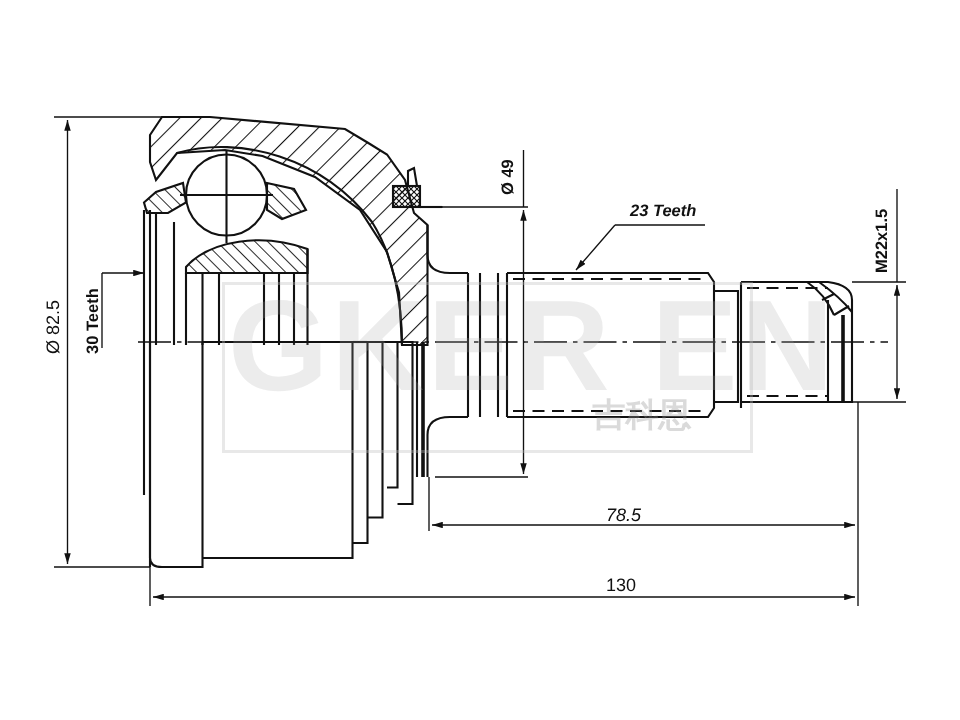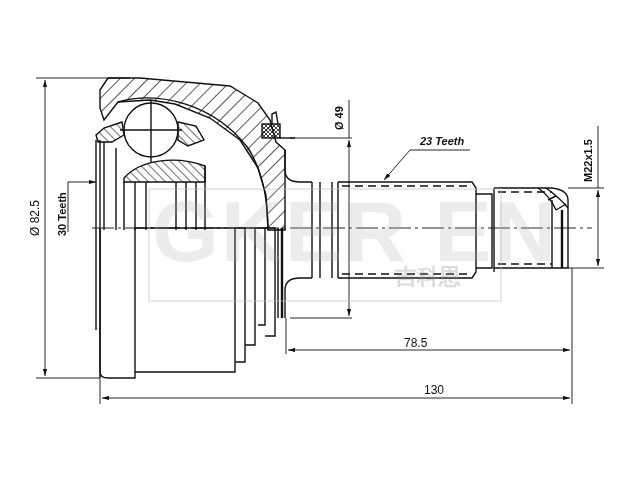--- a/index.html
+++ b/index.html
@@ -130,15 +130,15 @@
   <div class="wm-box" style="left:148px; top:188px; width:350px; height:110px;"></div>
   <div class="watermark" style="left:395px; top:262px; font-size:22px; color:rgba(150,150,150,0.35);">吉科恩</div>
   <div class="watermark" style="left:152px; top:182px; font-size:86px; letter-spacing:2px;">GKER EN</div>
 
   
   <div class="lbl rot" style="left:28px; top:236px; font-size:12px;">Ø 82.5</div>
   <div class="lbl lbl-bold rot" style="left:56px; top:236px; font-size:11px;">30 Teeth</div>
   <div class="lbl lbl-bold rot" style="left:333px; top:130px; font-size:11px;">Ø 49</div>
   <div class="lbl lbl-bold" style="left:420px; top:135px; font-size:11px;font-style:italic;">23 Teeth</div>
   <div class="lbl lbl-bold rot" style="left:582px; top:182px; font-size:11px;">M22x1.5</div>
-  <div class="lbl" style="left:404px; top:336px; font-size:12px;">78.5</div>
-  <div class="lbl" style="left:404px; top:383px; font-size:12px;margin-left:20px;">130</div>
+  <div class="lbl" style="left:404px; top:336px; font-size:12px;font-style:italic;">78.5</div>
+  <div class="lbl" style="left:404px; top:383px; font-size:12px;">130</div>
 </div>
 
 </body></html>

